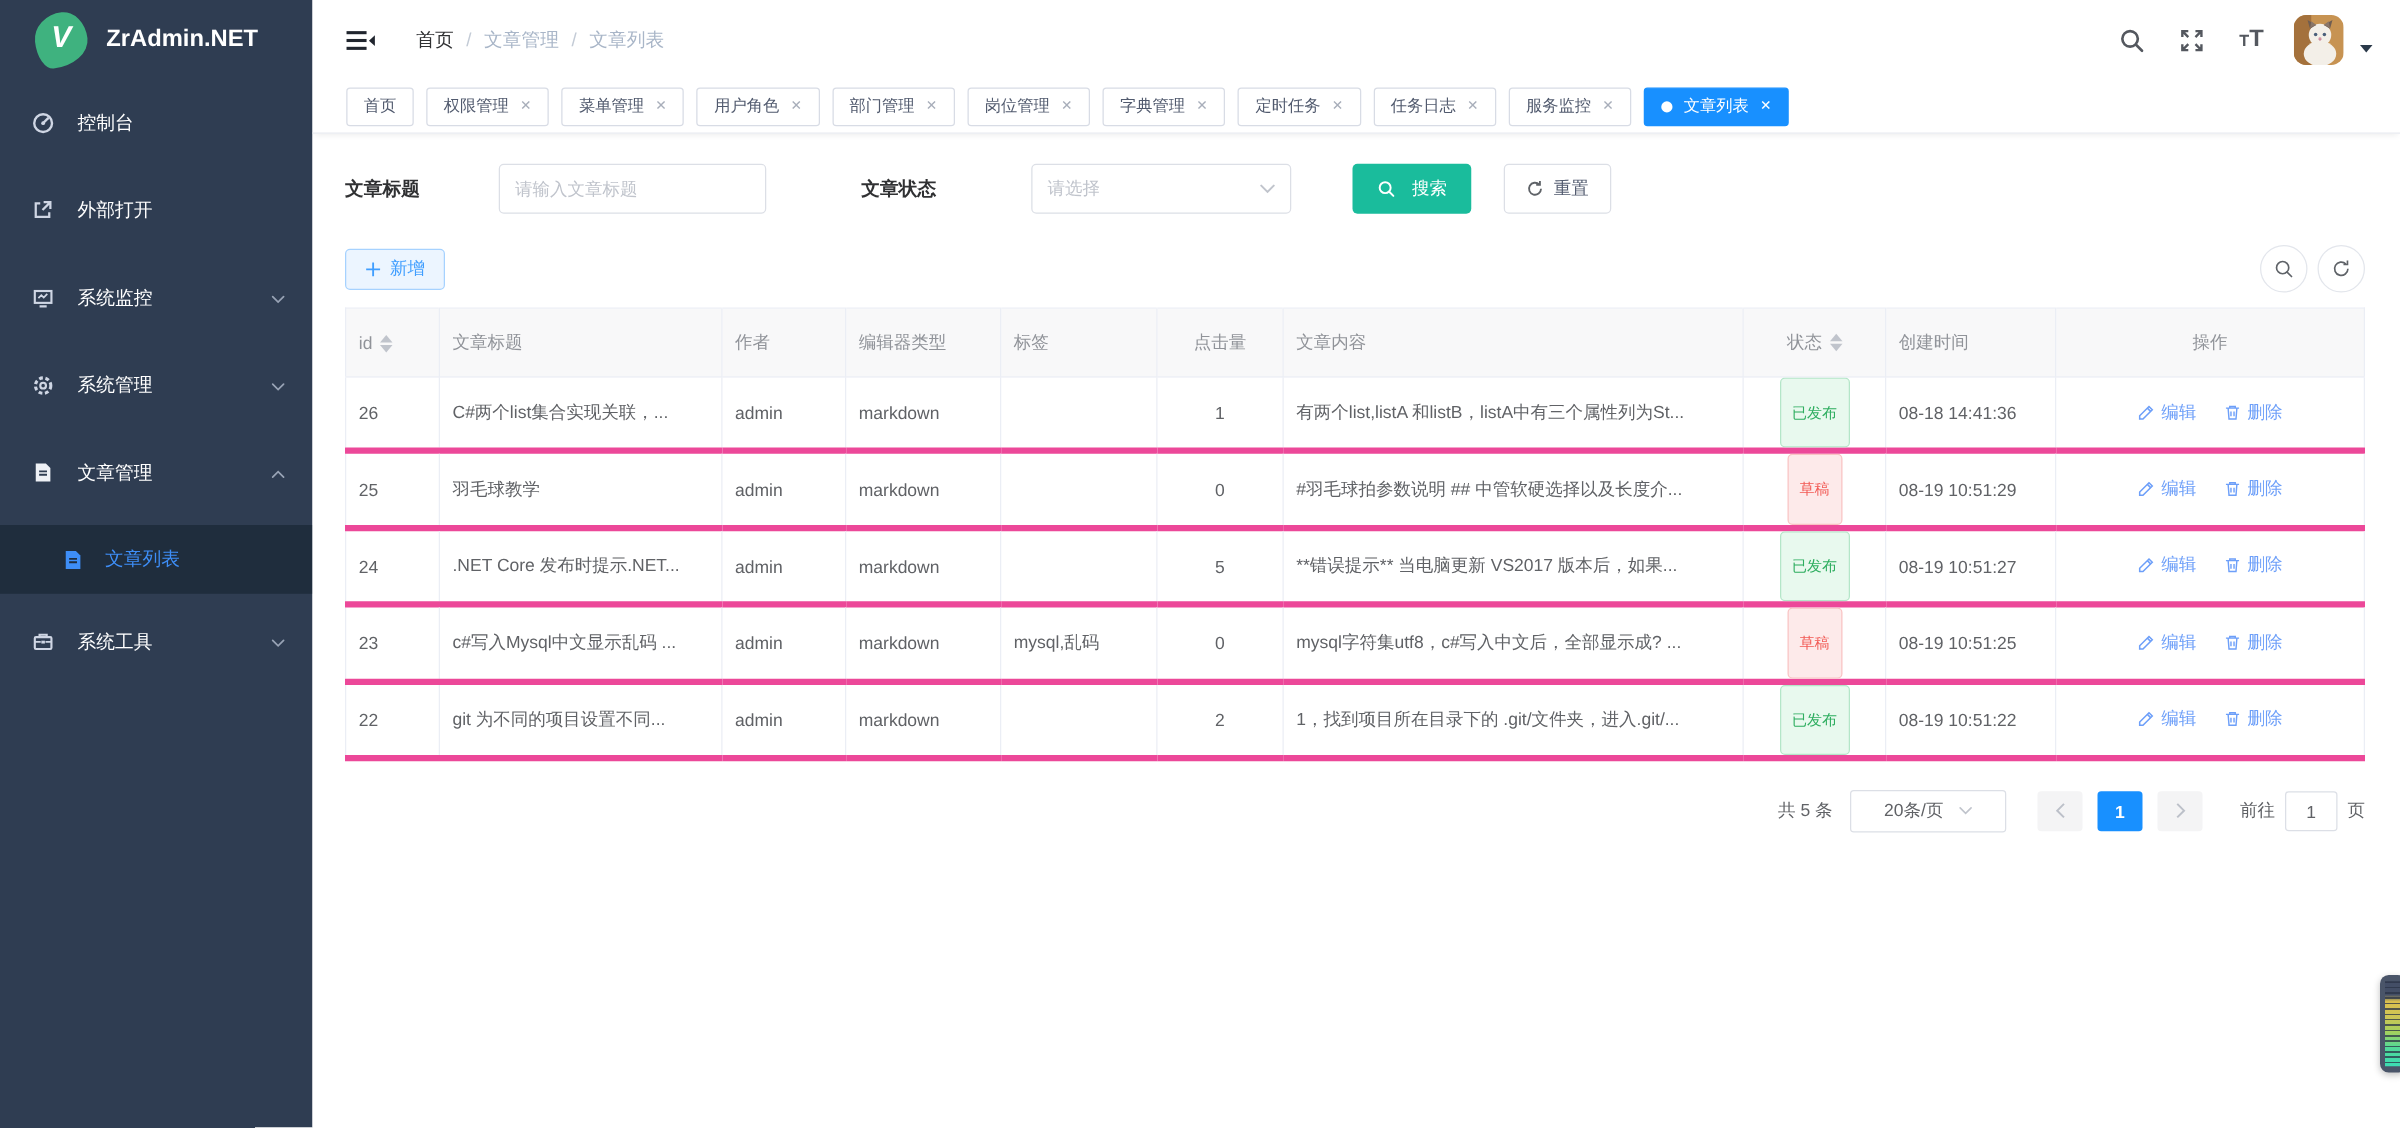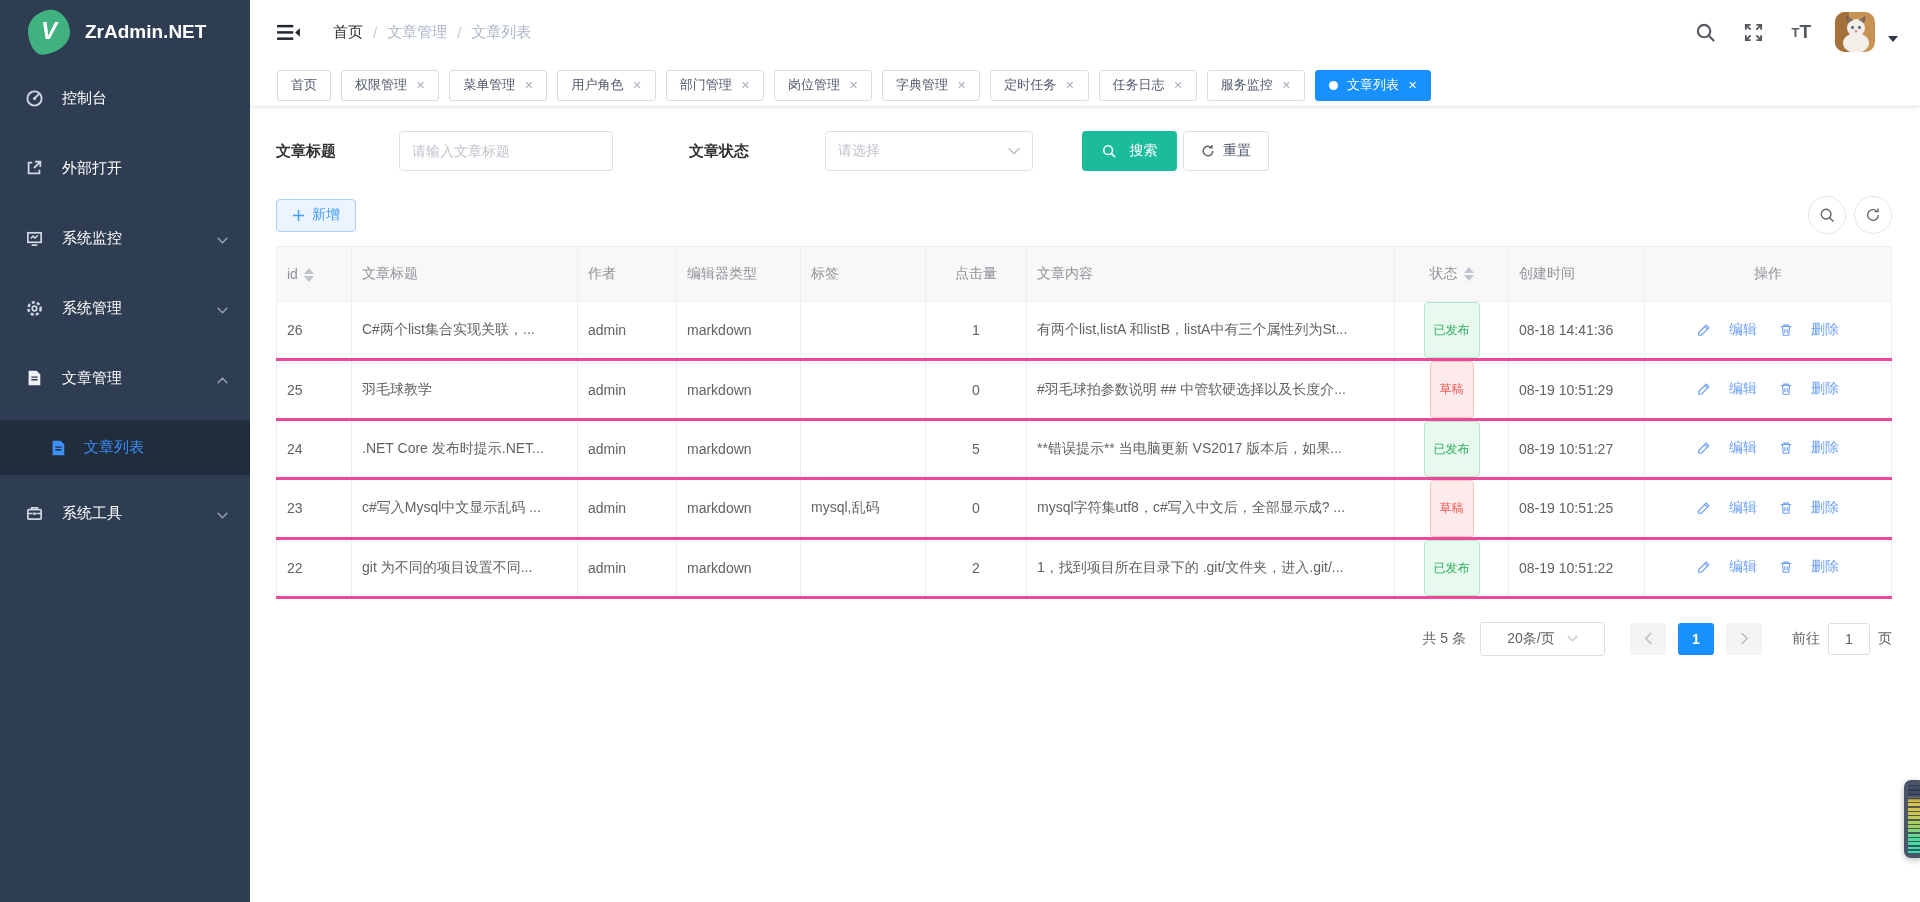--- a/index.html
+++ b/index.html
@@ -39,39 +39,39 @@
 .tab.active .x{color:#fff}
 
 .content{padding:24px 28px 0 26px;flex:1;background:#fff}
 .filter-row{display:flex;align-items:center;height:40px}
 .f-label{font-size:15px;font-weight:bold;color:#303133;white-space:nowrap;width:72px;flex-shrink:0}
 .f-input{width:214px;height:40px;border:1px solid #dcdfe6;border-radius:4px;padding:0 12px;font-size:14px;color:#606266;margin-left:51px;outline:none;flex-shrink:0}
 .f-input::placeholder{color:#c0c4cc}
 .f-label2{margin-left:76px}
 .f-select{width:208px;height:40px;margin-left:64px;display:flex;align-items:center;justify-content:space-between;padding:0 12px;border:1px solid #dcdfe6;border-radius:4px;color:#c0c4cc;font-size:14px;cursor:pointer;flex-shrink:0}
 .btn-search{margin-left:49px;width:95px;height:40px;background:#1abc9c;border:none;border-radius:4px;color:#fff;font-size:14px;display:inline-flex;align-items:center;justify-content:center;gap:14px;cursor:pointer;flex-shrink:0}
-.btn-reset{margin-left:6px;width:86px;height:40px;background:#fff;border:1px solid #dcdfe6;border-radius:4px;color:#515a6e;font-size:14px;display:inline-flex;align-items:center;justify-content:center;gap:8px;cursor:pointer;flex-shrink:0}
+.btn-reset{margin-left:26px;width:86px;height:40px;background:#fff;border:1px solid #dcdfe6;border-radius:4px;color:#515a6e;font-size:14px;display:inline-flex;align-items:center;justify-content:center;gap:8px;cursor:pointer;flex-shrink:0}
 .toolbar-row{margin-top:25px;display:flex;align-items:center;height:38px}
 .btn-add{height:33px;padding:0 15px;background:#ecf5ff;border:1px solid #a6d2ff;border-radius:4px;color:#409eff;font-size:14px;display:inline-flex;align-items:center;gap:7px;cursor:pointer}
 .toolbar-right{margin-left:auto;display:flex;gap:8px}
 .circle-btn{width:38px;height:38px;border-radius:50%;border:1px solid #e3e6ec;background:#fff;display:flex;align-items:center;justify-content:center;cursor:pointer}
 
 .table-wrap{margin-top:12px}
 table{width:100%;border-collapse:collapse;table-layout:fixed;border:1px solid #ebeef5}
 th{height:55px;background:#f8f8f9;font-size:14px;color:#909399;font-weight:normal;text-align:left;padding:0 10px;border-right:1px solid #ebeef5;border-bottom:1px solid #ebeef5;white-space:nowrap}
-td{height:52px;font-size:14px;color:#606266;padding:0 10px;border-right:1px solid #ebeef5;border-bottom:3px solid #ec4899;white-space:nowrap;overflow:hidden}
+td{height:52px;font-size:14px;color:#606266;padding:0 10px;border-right:1px solid #ebeef5;border-bottom:5px solid #ec4899;white-space:nowrap;overflow:hidden}
 th:last-child,td:last-child{border-right:none}
 th.c,td.c{text-align:center}
 .sort{display:inline-flex;flex-direction:column;margin-left:6px;vertical-align:middle}
 .sort .up{width:0;height:0;border:5px solid transparent;border-bottom:6px solid #c0c4cc;border-top:none;margin-bottom:2px}
 .sort .down{width:0;height:0;border:5px solid transparent;border-top:6px solid #c0c4cc;border-bottom:none}
 .badge{display:inline-block;padding:20px 9px;font-size:12px;border-radius:4px;line-height:1.2}
 .badge.published{color:#2fae60;background:#e8f9ee;border:1px solid #b4e6c8}
 .badge.draft{color:#f25a55;background:#fdeaea;border:1px solid #f9c3c3}
-.op-link{color:#6d9ff9;font-size:14px;display:inline-flex;align-items:center;gap:18px;cursor:pointer}
+.op-link{color:#6d9ff9;font-size:14px;display:inline-flex;align-items:center;gap:5px;cursor:pointer}
 .op-link+.op-link{margin-left:18px}
 
 .pagination{margin-top:23px;display:flex;align-items:center;justify-content:flex-end;font-size:14px;color:#606266}
 .pg-total{margin-right:14px}
 .pg-size{width:125px;height:34px;border:1px solid #dcdfe6;border-radius:3px;display:flex;align-items:center;justify-content:center;gap:12px;color:#606266;margin-right:19px;cursor:pointer}
 .pg-btn{width:36px;height:32px;border-radius:3px;background:#f4f4f5;display:flex;align-items:center;justify-content:center;margin:0 6px;cursor:pointer}
 .pg-cur{width:36px;height:32px;border-radius:3px;background:#1890ff;color:#fff;font-weight:bold;display:flex;align-items:center;justify-content:center;margin:0 6px;font-size:14px}
 .pg-goto{margin-left:24px}
 .pg-input{width:42px;height:32px;border:1px solid #dcdfe6;border-radius:3px;text-align:center;margin:0 8px;font-size:14px;color:#606266;outline:none}
 

